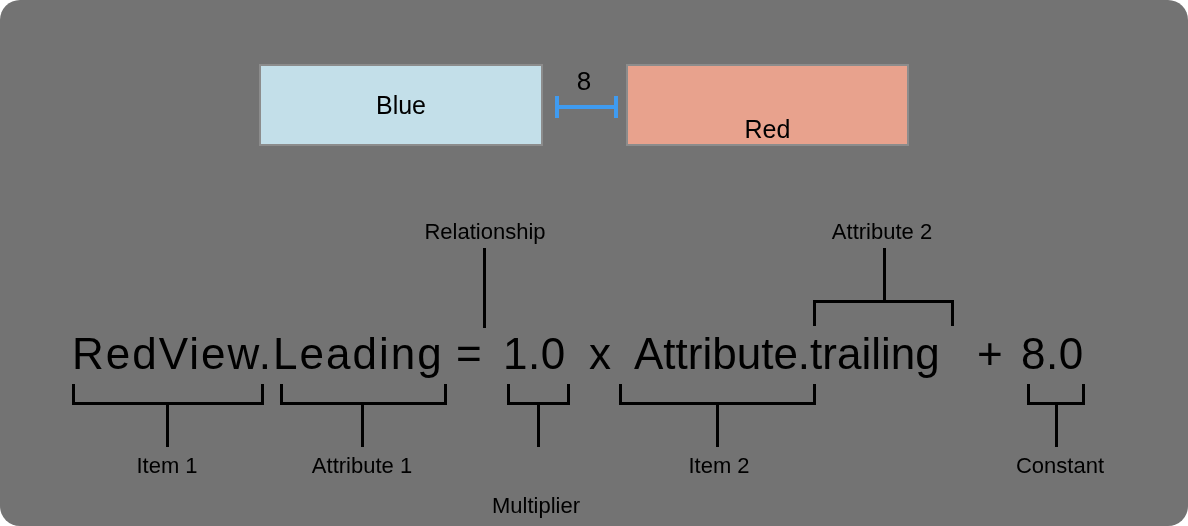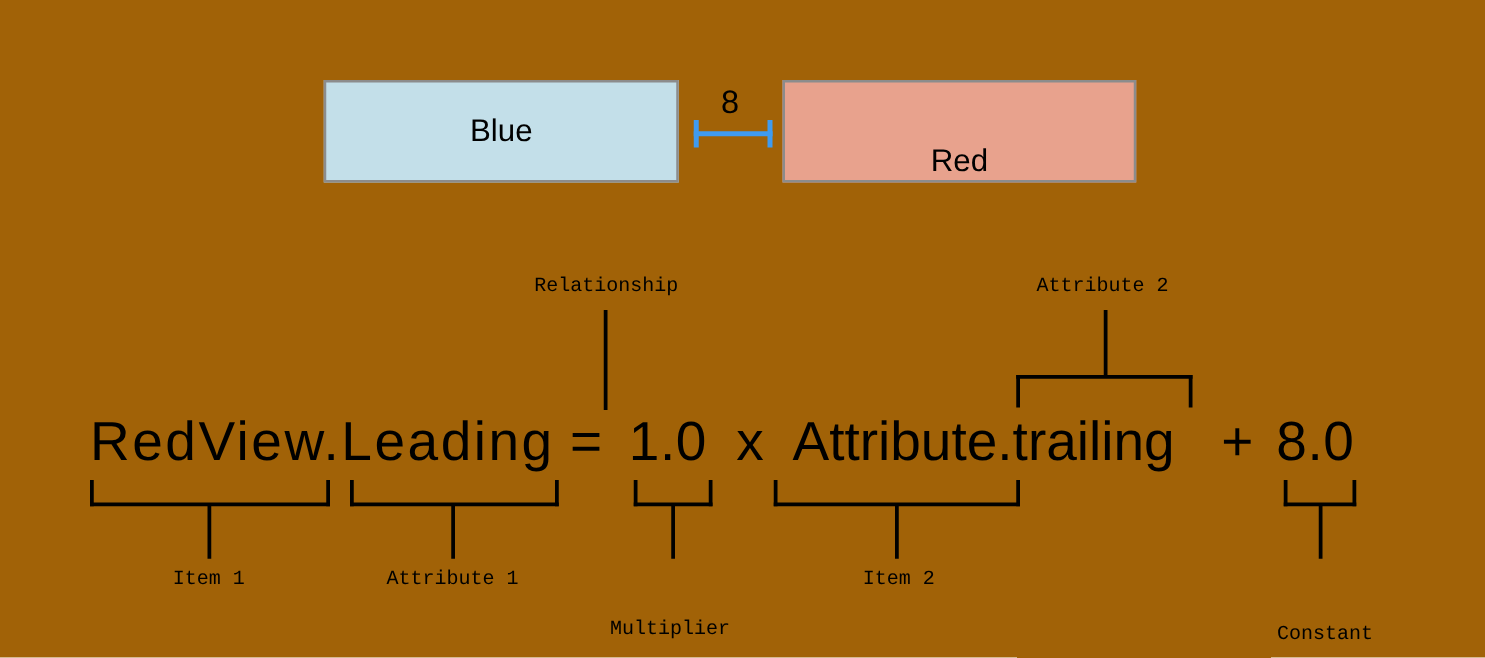--- a/index.html
+++ b/index.html
@@ -3,22 +3,23 @@
 <meta charset="utf-8">
 <style>
   * { margin: 0; padding: 0; box-sizing: border-box; }
   html, body { background: #ffffff; }
   body { font-family: "Liberation Sans", "DejaVu Sans", sans-serif; color: #000; }
 
   .canvas {
     position: relative;
     width: 1188px;
     height: 526px;
-    background: #a16207;
+    background: #737373;
     overflow: hidden;
+    border-radius: 20px;
   }
 
   
   .view-box {
     position: absolute;
     top: 64px;
     height: 82px;
     border: 2px solid #8c8c8c;
     display: flex;
     align-items: center;
@@ -69,35 +70,34 @@
   .eq-t3 { left: 503px; }
   .eq-t4 { left: 589px; }
   .eq-t5 { left: 634px; letter-spacing: 0; }
   .eq-t6 { left: 977px; }
   .eq-t7 { left: 1021px; }
 
   
   .anno-label {
     position: absolute;
     transform: translateX(-50%);
-    font-size: 16px;
+    font-size: 22px;
     line-height: 1;
     white-space: nowrap;
     color: #000;
-    font-family: Liberation Mono, monospace;
   }
   .anno-label--top { top: 221px; }
   .anno-label--bottom { top: 455px; }
   .lbl-relationship { left: 485px; }
   .lbl-attribute2   { left: 882px; }
   .lbl-item1        { left: 167px; }
   .lbl-attribute1   { left: 362px; }
   .lbl-multiplier   { left: 536px; margin-top: 40px; }
   .lbl-item2        { left: 719px; }
-  .lbl-constant     { left: 1060px; margin-top: 44px; }
+  .lbl-constant     { left: 1060px; }
 
   
   .vline {
     position: absolute;
     width: 3px;
     background: #000;
   }
   .vline-relationship { left: 483px; top: 248px; height: 80px; }
   .vline-attribute2   { left: 883px; top: 248px; height: 54px; }
 

